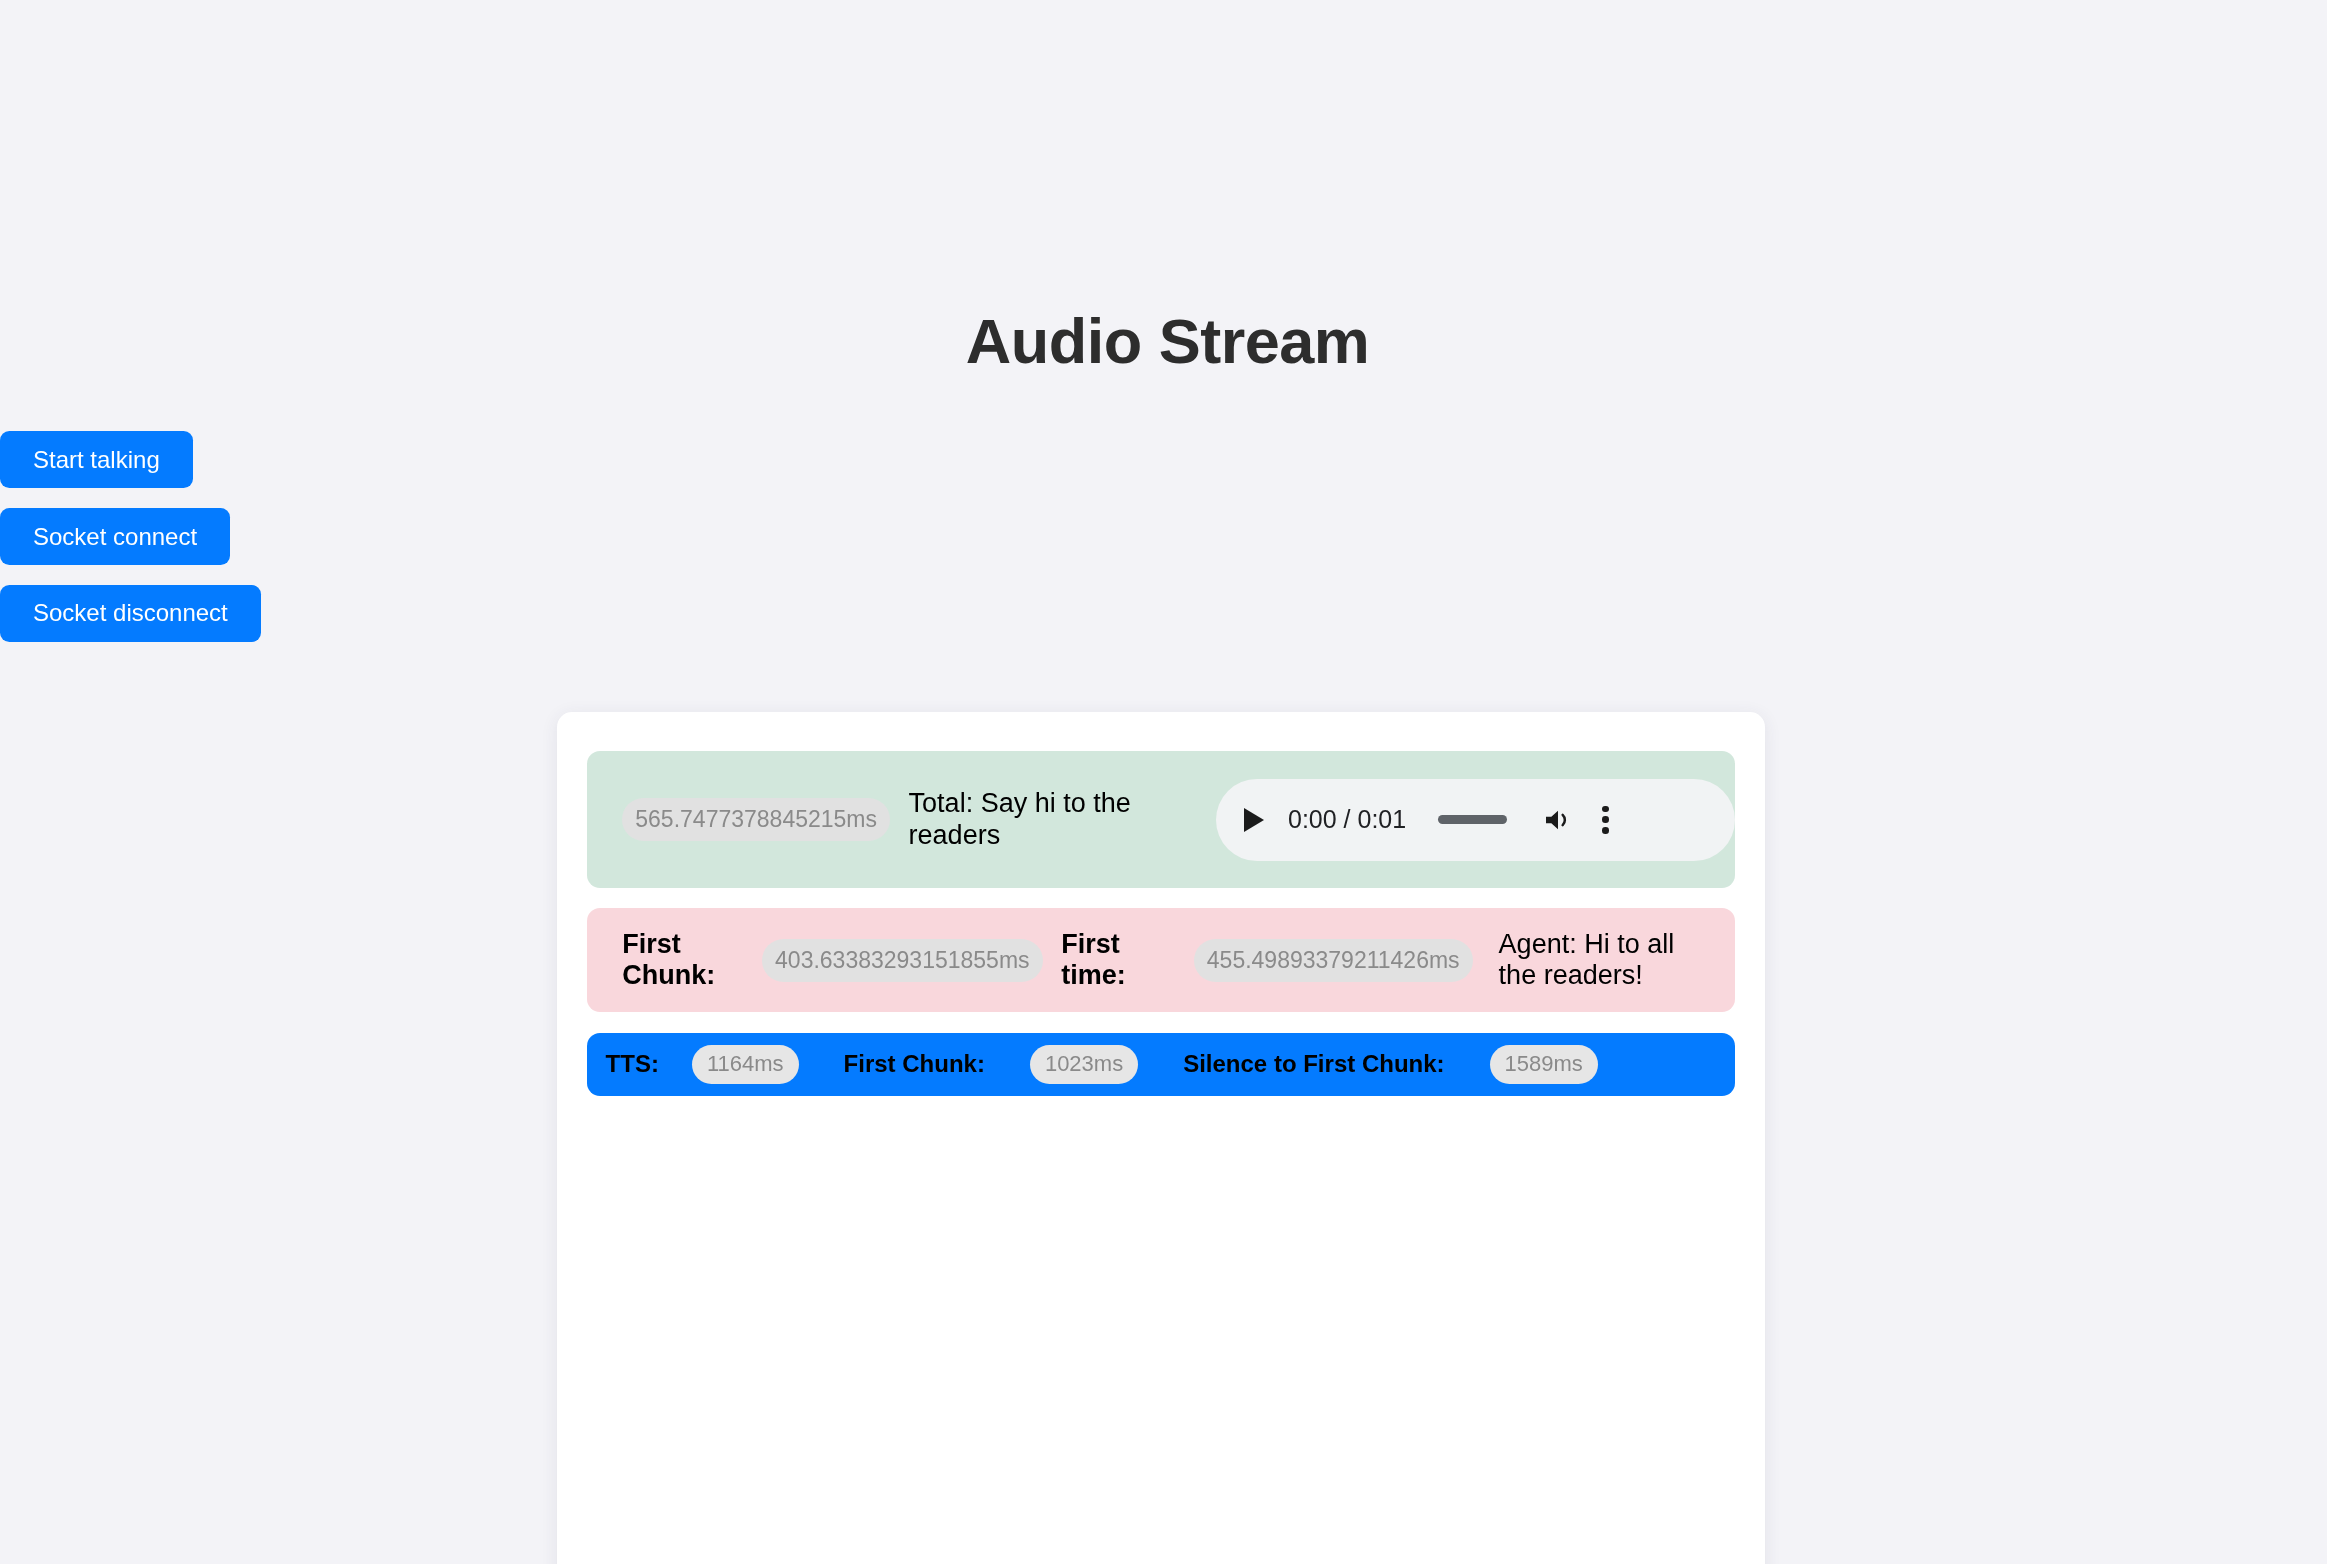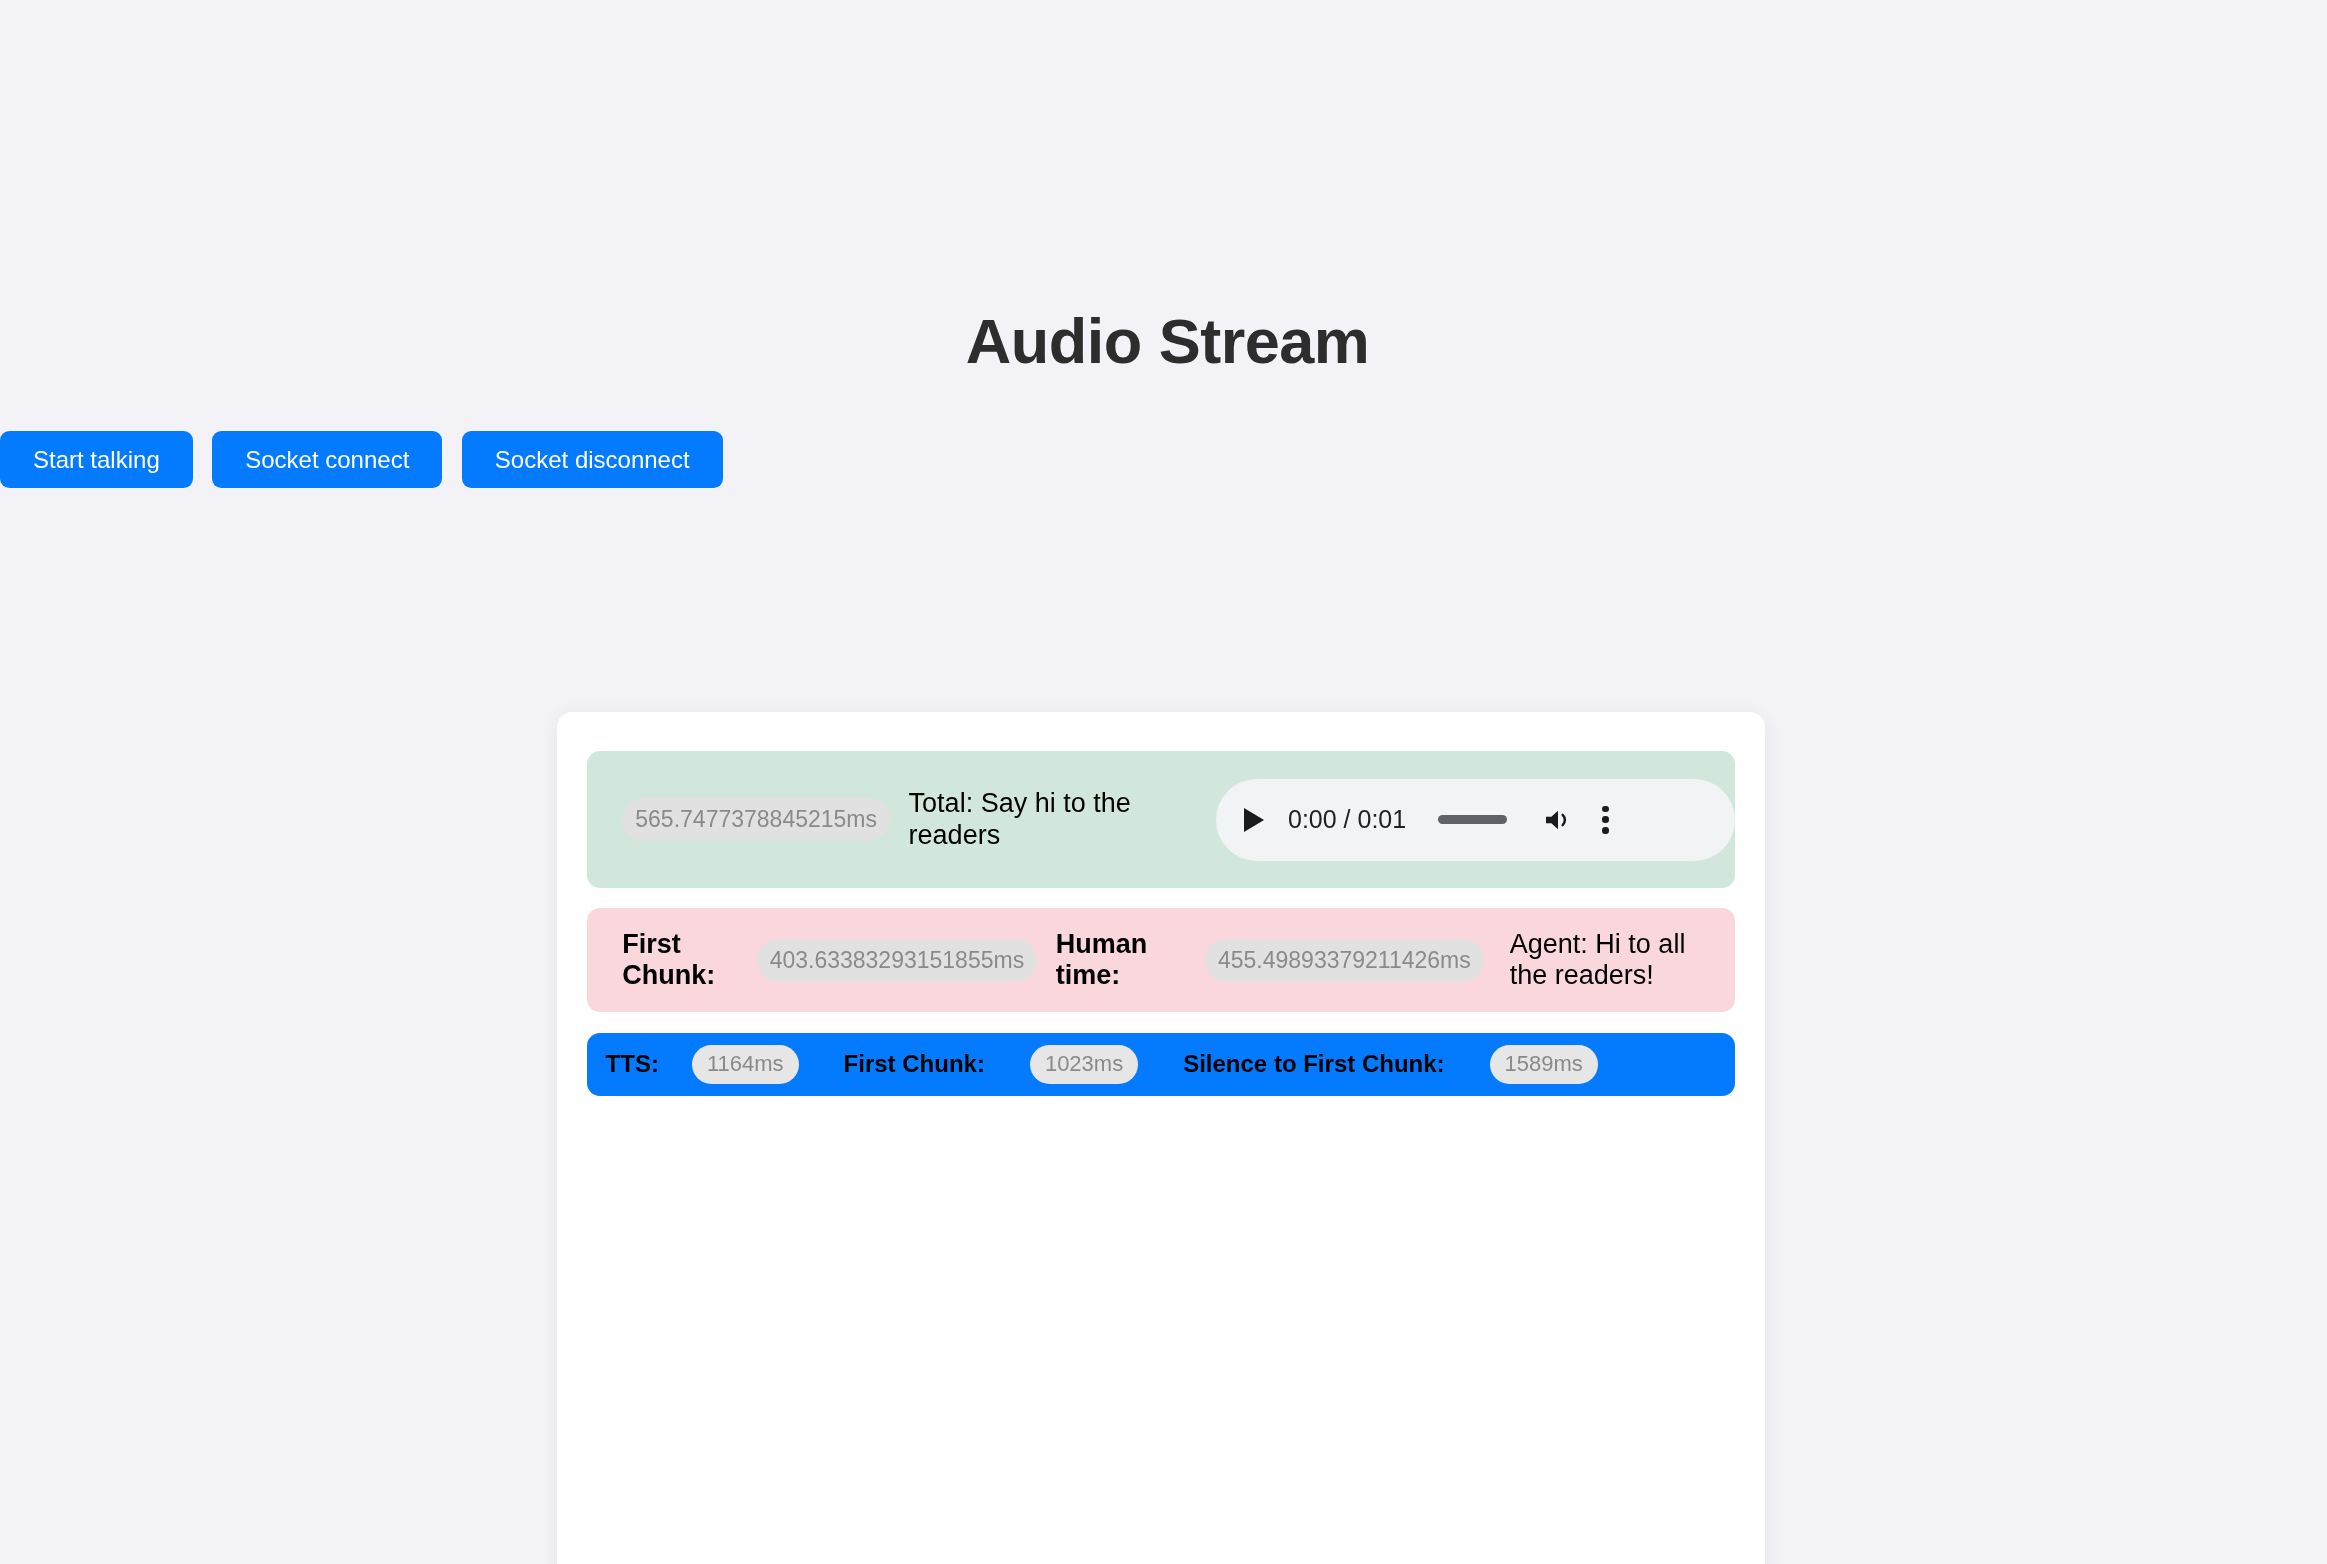--- a/index.html
+++ b/index.html
@@ -36,21 +36,21 @@
     margin: 4px;
   }
 
   
   .btn-stack {
     position: absolute;
     top: 431px;
     left: 0;
     width: 100%;
     display: flex;
-    flex-direction: row;
+    flex-direction: column;
     align-items: flex-start;
     gap: 19.5px;
   }
   .btn {
     background: #047bff;
     color: #ffffff;
     border: none;
     border-radius: 9.3px;
     font-family: "Liberation Sans", sans-serif;
     font-size: 24px;
@@ -249,21 +249,21 @@
           </div>
         </div>
       </div>
 
       <div class="row agent">
         <div class="sp-20"></div>
         <span class="label narrow">First Chunk:</span>
         <div class="sp-36"></div>
         <span class="badge">403.63383293151855ms</span>
         <div class="sp-20"></div>
-        <span class="label narrow">Human time:</span>
+        <span class="label narrow">First time:</span>
         <div class="sp-48"></div>
         <span class="badge">455.49893379211426ms</span>
         <div class="sp-28"></div>
         <span class="msg-text">Agent: Hi to all the readers!</span>
       </div>
 
       <div class="row metrics">
         <span class="label metric-label">TTS:</span>
         <div class="sp-36"></div>
         <span class="badge small">1164ms</span>

